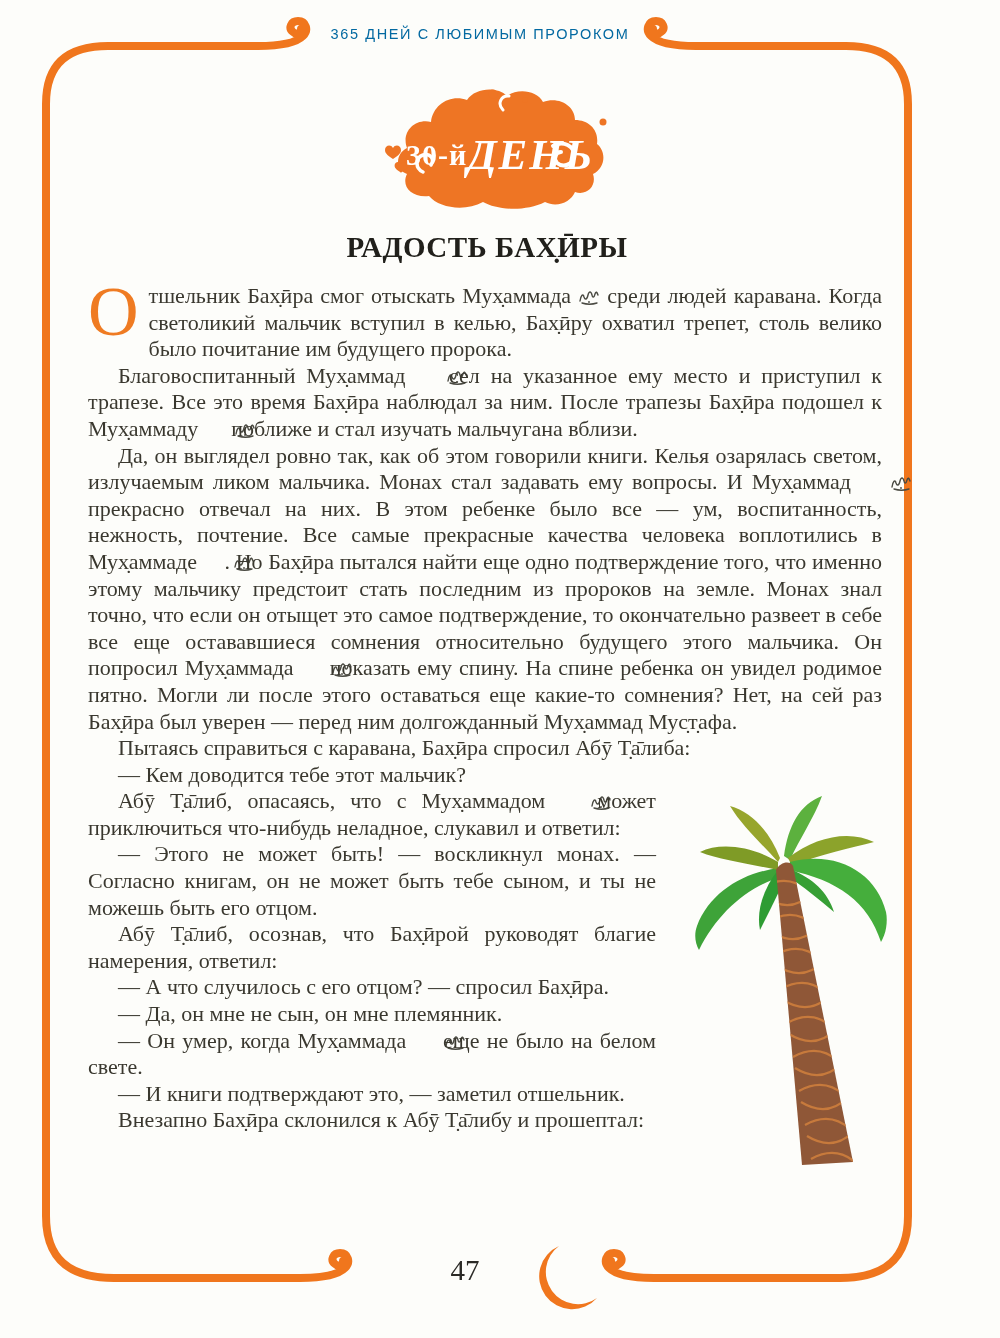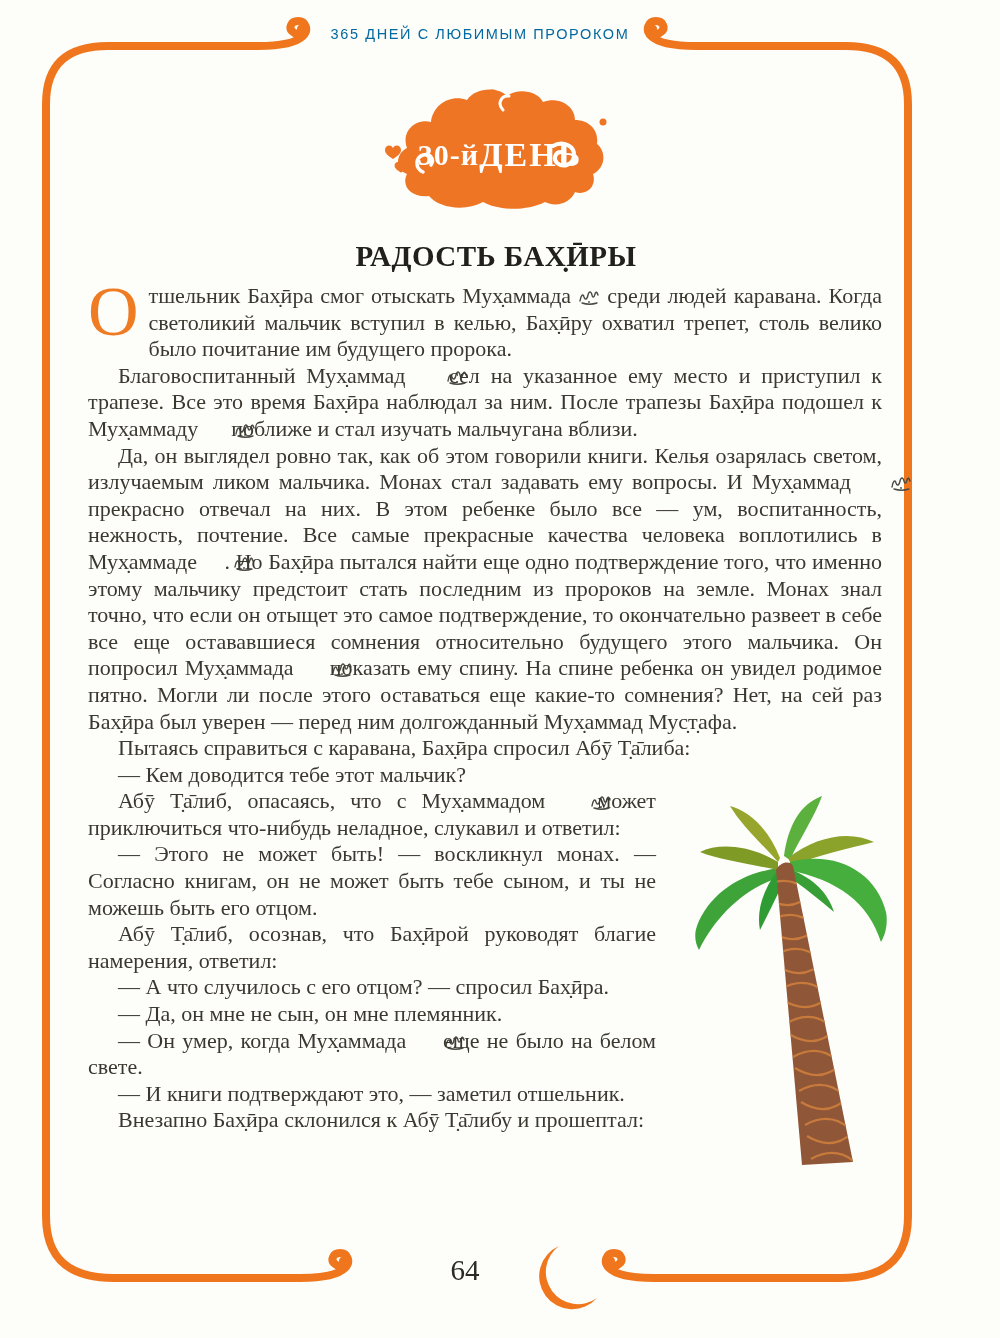--- a/index.html
+++ b/index.html
@@ -15,23 +15,23 @@
     font-size:14.5px;letter-spacing:1.6px;color:#0369a1;
   }
   .day-badge{position:absolute;left:385px;top:88px;width:230px;height:132px;}
   .day-badge svg{position:absolute;left:0;top:0;overflow:visible;}
   .badge-text{
     position:absolute;left:0;top:0;width:230px;height:132px;
     display:flex;flex-direction:row;align-items:center;justify-content:center;
     color:#ffffff;font-weight:bold;padding-top:2px;box-sizing:border-box;
   }
   .badge-line1{font-size:30px;line-height:34px;letter-spacing:1px;}
-  .badge-line2{font-size:34px;line-height:38px;letter-spacing:2px;}
+  .badge-line2{font-size:43px;line-height:38px;letter-spacing:2px;font-style:italic;}
   .article-title{
-    position:absolute;left:88px;top:228px;width:792px;margin:12px;text-align:center;
+    position:absolute;left:88px;top:228px;width:792px;margin:3px;text-align:center;
     font-size:29px;font-weight:bold;color:#21201b;letter-spacing:0.5px;
   }
   .body-text{
     position:absolute;left:88px;top:283px;width:794px;
     font-size:22px;line-height:26.6px;color:#3a382f;text-align:justify;
   }
   .body-text p{margin:0;text-indent:30px;}
   .body-text p.first{text-indent:0;}
   .dropcap{
     float:left;font-size:70px;line-height:52px;color:#ef7b22;
@@ -177,14 +177,14 @@
       <p>— Да, он мне не сын, он мне племянник.</p>
       <p>— Он умер, когда Мух̣аммада <span class="saw"><svg viewBox="0 0 20 16" width="20" height="16">
             <path d="M1,12 C2,6 4,4 5,8 C6,11 8,11 9,6 C10,2 12,2 13,6 C13.5,9 15,9 16,5 C17,2 18,3 19,6" fill="none" stroke="#4a4a42" stroke-width="1.4" stroke-linecap="round"></path>
             <path d="M3,14 C8,15.6 13,15.6 18,14" fill="none" stroke="#4a4a42" stroke-width="1.4" stroke-linecap="round"></path>
             <circle cx="10" cy="13" r="0.9" fill="#4a4a42"></circle>
           </svg></span> еще не было на белом свете.</p>
       <p>— И книги подтверждают это, — заметил отшельник.</p>
       <p>Внезапно Бах̣ӣра склонился к Абӯ Т̣а̄либу и прошептал:</p>
     </div>
 
-  <div class="page-number">64</div>
+  <div class="page-number">47</div>
 </div>
 
 </body></html>

